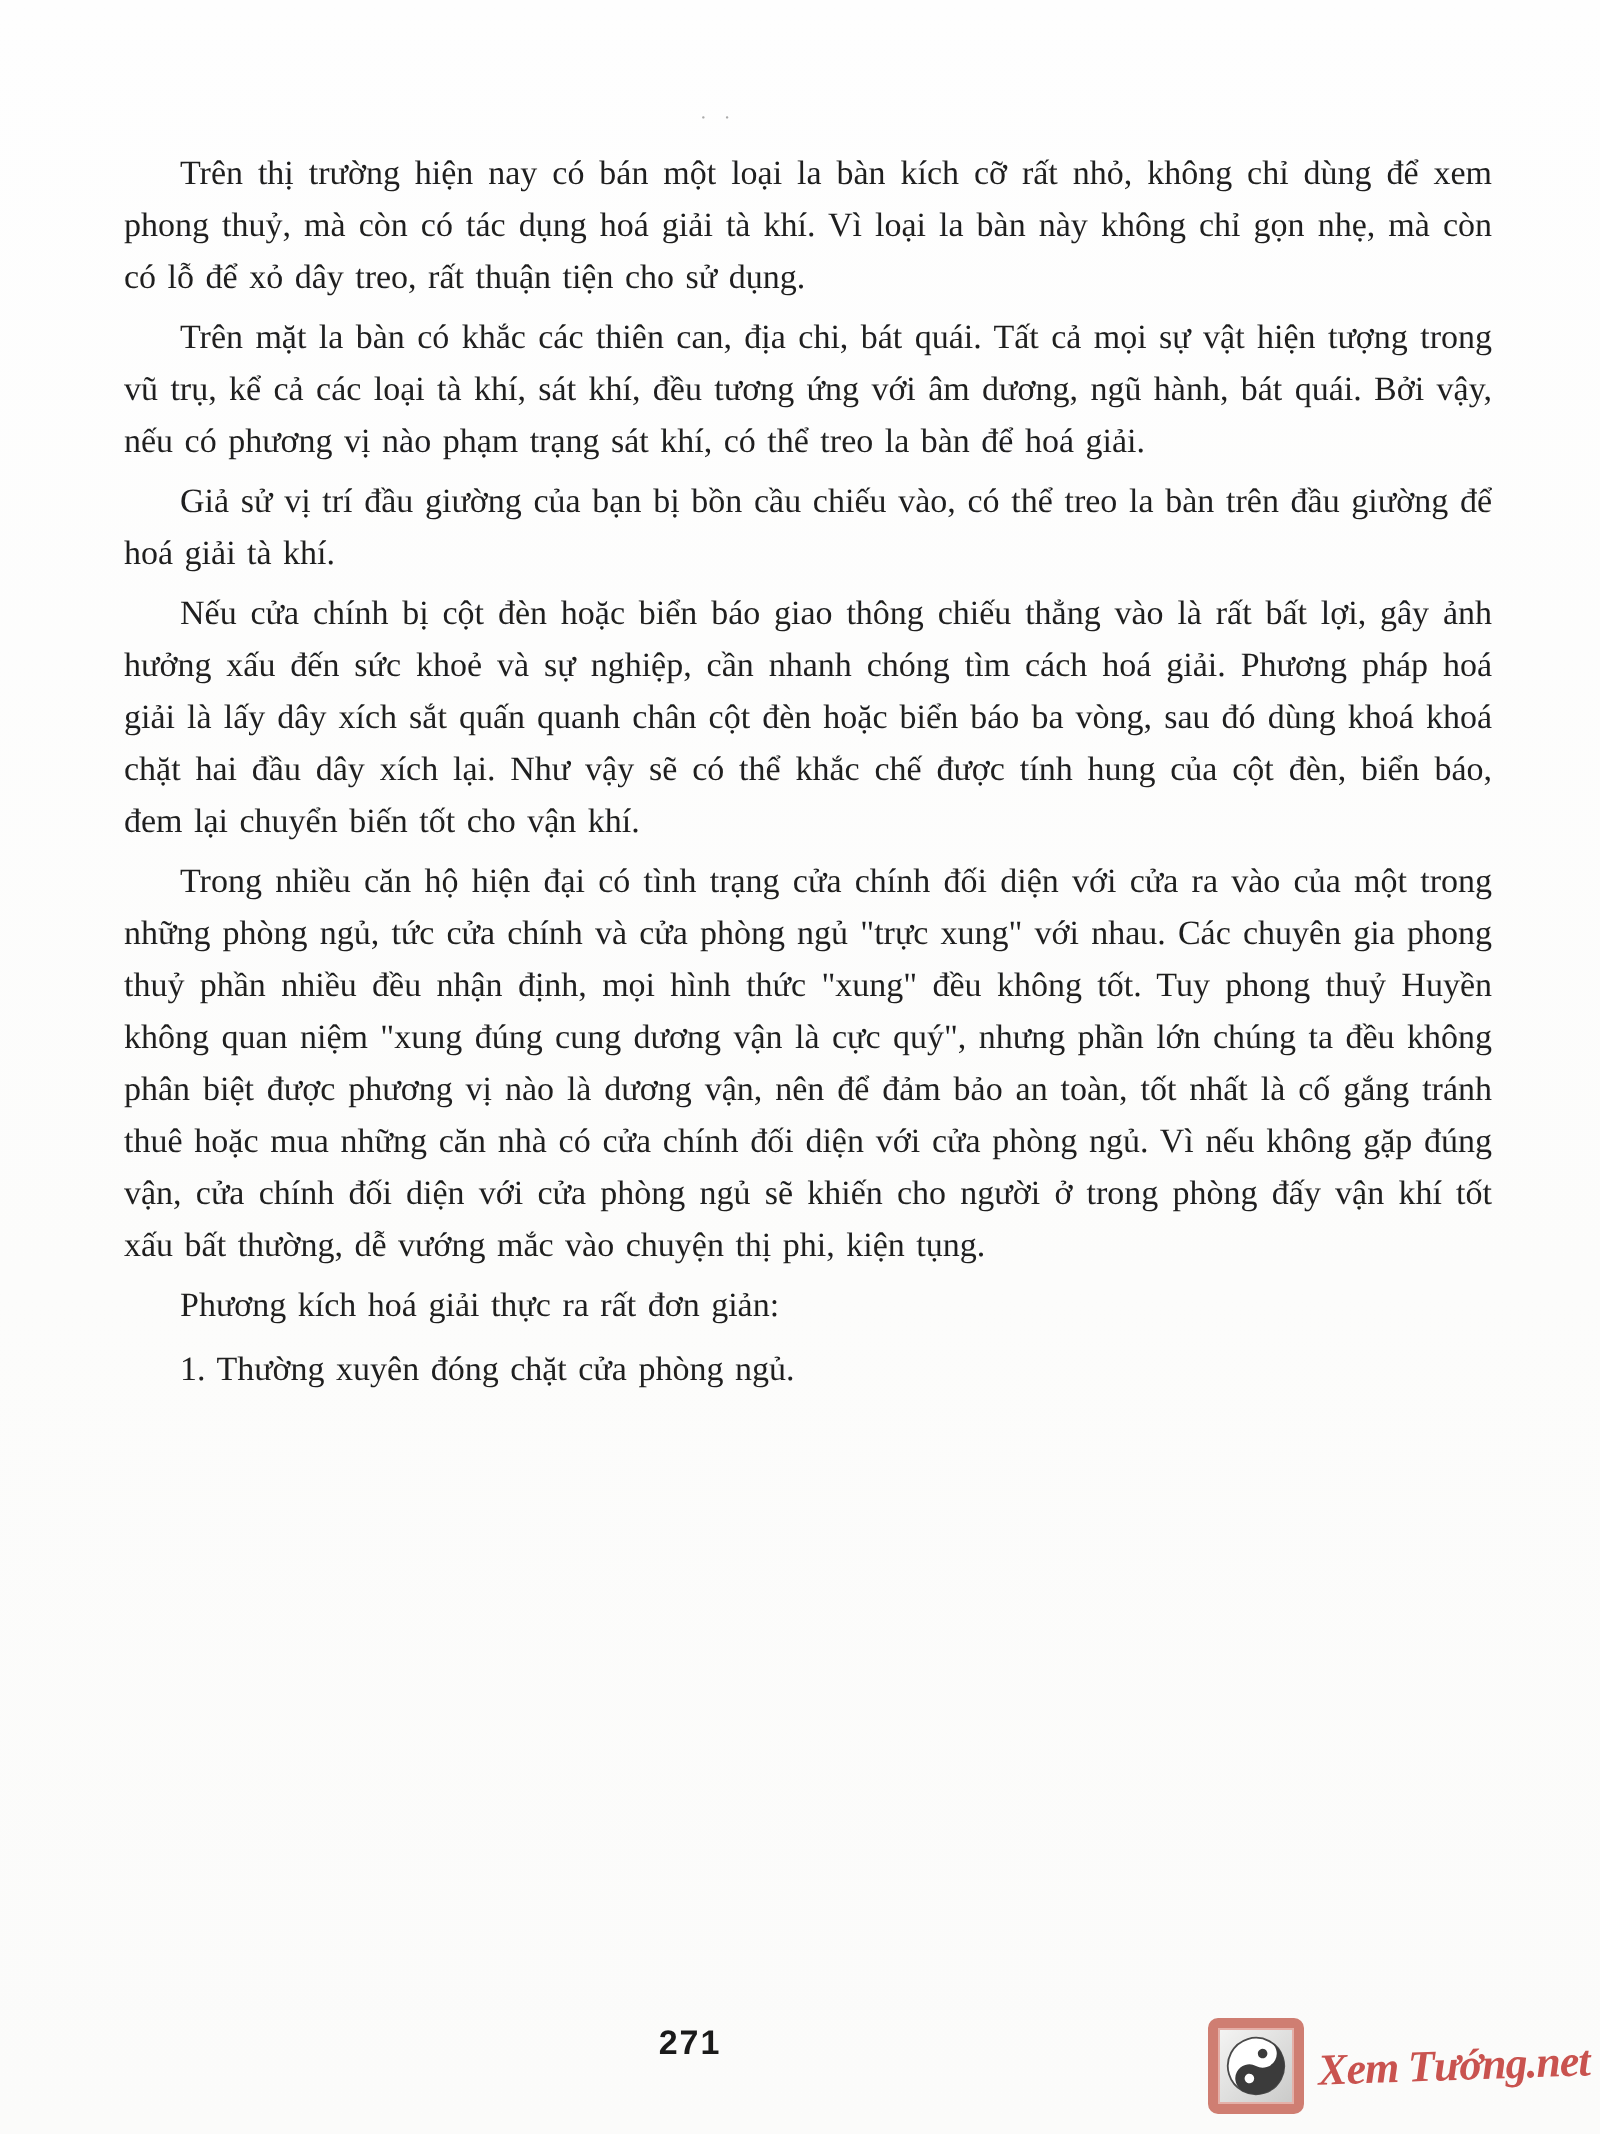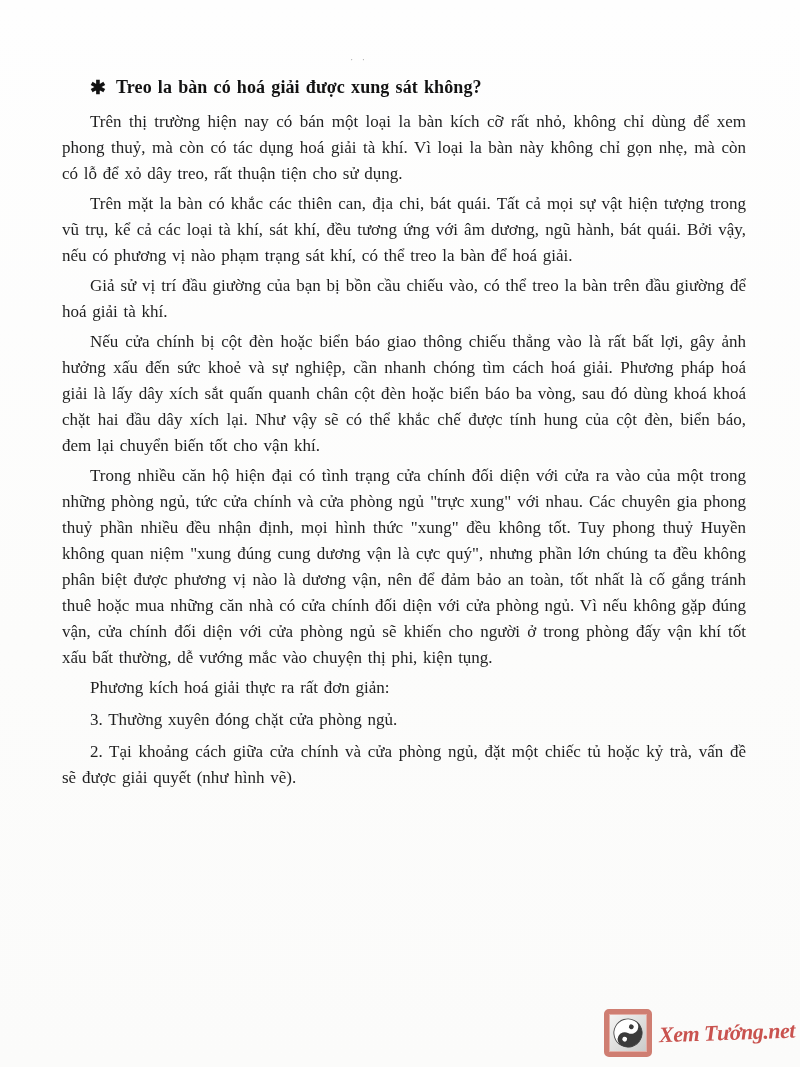--- a/index.html
+++ b/index.html
@@ -91,39 +91,38 @@
 </head>
 <body>
 
 <div class="page">
 
   <div class="scan-artifact">· ·</div>
 
   <main class="content">
 
     <section class="qa-section">
-      <h2 class="q-heading"><span class="bullet">✱</span><span>Treo la bàn có hoá giải được xung sát không?</span></h2>
       <p>Trên thị trường hiện nay có bán một loại la bàn kích cỡ rất nhỏ, không chỉ dùng để xem phong thuỷ, mà còn có tác dụng hoá giải tà khí. Vì loại la bàn này không chỉ gọn nhẹ, mà còn có lỗ để xỏ dây treo, rất thuận tiện cho sử dụng.</p>
       <p>Trên mặt la bàn có khắc các thiên can, địa chi, bát quái. Tất cả mọi sự vật hiện tượng trong vũ trụ, kể cả các loại tà khí, sát khí, đều tương ứng với âm dương, ngũ hành, bát quái. Bởi vậy, nếu có phương vị nào phạm trạng sát khí, có thể treo la bàn để hoá giải.</p>
       <p>Giả sử vị trí đầu giường của bạn bị bồn cầu chiếu vào, có thể treo la bàn trên đầu giường để hoá giải tà khí.</p>
     </section>
 
     <section class="qa-section">
       <p>Nếu cửa chính bị cột đèn hoặc biển báo giao thông chiếu thẳng vào là rất bất lợi, gây ảnh hưởng xấu đến sức khoẻ và sự nghiệp, cần nhanh chóng tìm cách hoá giải. Phương pháp hoá giải là lấy dây xích sắt quấn quanh chân cột đèn hoặc biển báo ba vòng, sau đó dùng khoá khoá chặt hai đầu dây xích lại. Như vậy sẽ có thể khắc chế được tính hung của cột đèn, biển báo, đem lại chuyển biến tốt cho vận khí.</p>
     </section>
 
     <section class="qa-section">
       <p>Trong nhiều căn hộ hiện đại có tình trạng cửa chính đối diện với cửa ra vào của một trong những phòng ngủ, tức cửa chính và cửa phòng ngủ "trực xung" với nhau. Các chuyên gia phong thuỷ phần nhiều đều nhận định, mọi hình thức "xung" đều không tốt. Tuy phong thuỷ Huyền không quan niệm "xung đúng cung dương vận là cực quý", nhưng phần lớn chúng ta đều không phân biệt được phương vị nào là dương vận, nên để đảm bảo an toàn, tốt nhất là cố gắng tránh thuê hoặc mua những căn nhà có cửa chính đối diện với cửa phòng ngủ. Vì nếu không gặp đúng vận, cửa chính đối diện với cửa phòng ngủ sẽ khiến cho người ở trong phòng đấy vận khí tốt xấu bất thường, dễ vướng mắc vào chuyện thị phi, kiện tụng.</p>
       <p class="intro-line">Phương kích hoá giải thực ra rất đơn giản:</p>
-      <p class="answer-item">3. Thường xuyên đóng chặt cửa phòng ngủ.</p>
-      <p class="answer-item">2. Tại khoảng cách giữa cửa chính và cửa phòng ngủ, đặt một chiếc tủ hoặc kỷ trà, vấn đề sẽ được giải quyết (như hình vẽ).</p>
+      <p class="answer-item">1. Thường xuyên đóng chặt cửa phòng ngủ.</p>
     </section>
 
   </main>
 
+  <div class="page-number">271</div>
 
   <div class="watermark">
     <span class="logo-box">
       <svg width="30" height="30" viewBox="0 0 100 100" aria-hidden="true">
         <circle cx="50" cy="50" r="47" fill="#ffffff" stroke="#4a4a4a" stroke-width="3"></circle>
         <path d="M50 3 a47 47 0 0 1 0 94 a23.5 23.5 0 0 1 0 -47 a23.5 23.5 0 0 0 0 -47 z" fill="#3b3b3b"></path>
         <circle cx="50" cy="26.5" r="8" fill="#3b3b3b"></circle>
         <circle cx="50" cy="73.5" r="8" fill="#ffffff"></circle>
       </svg>
     </span>

